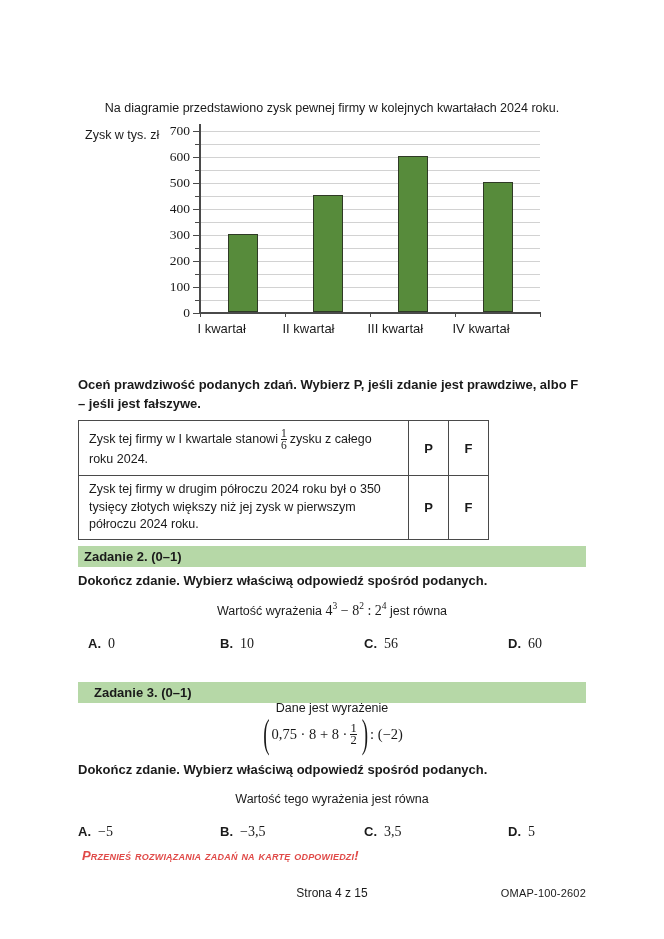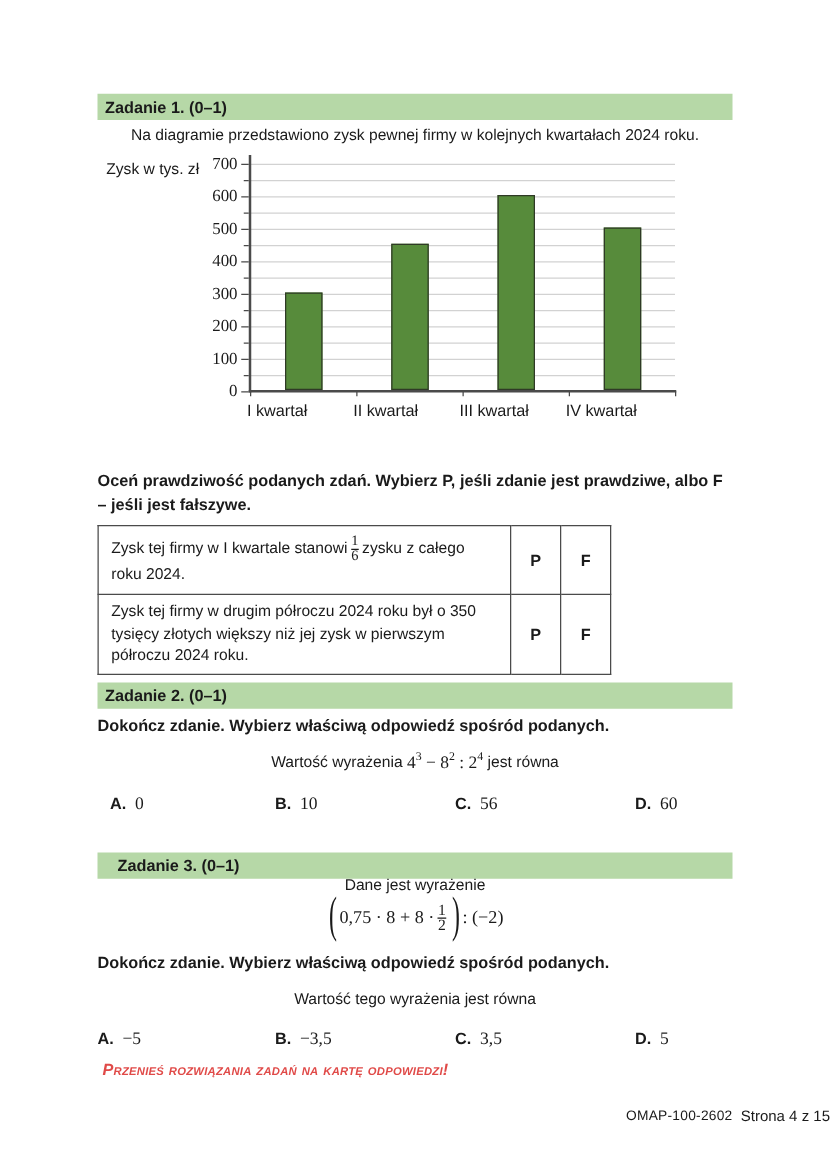--- a/index.html
+++ b/index.html
@@ -41,29 +41,28 @@
   .opt .lbl{font-weight:bold;font-size:13px;}
   .opt .val{font-family:"Liberation Serif",serif;font-size:14px;margin-left:7px;}
   
   #expr3{position:absolute;left:78px;top:711px;width:508px;height:46px;
          display:flex;align-items:center;justify-content:center;
          font-family:"Liberation Serif",serif;font-size:14.5px;}
   .paren{display:inline-block;transform:scaleY(2.1);font-size:19px;font-weight:400;margin:0 2px;}
   
   #notice{position:absolute;left:82px;top:848px;color:#e04a48;font-style:italic;font-weight:600;
           font-variant:small-caps;font-size:13px;letter-spacing:0.2px;}
-  #footer-page{position:absolute;left:0;top:886px;width:664px;text-align:right;font-size:12px;}
+  #footer-page{position:absolute;left:0;top:886px;width:664px;text-align:center;font-size:12px;}
   #footer-code{position:absolute;right:78px;top:887px;font-size:11px;letter-spacing:0.2px;}
 </style>
 </head>
 <body>
 
 <div class="page">
 
-  <div class="task-header" style="top:75px;">Zadanie 1. (0–1)</div>
   <div class="abs body-text" style="left:78px;top:100px;width:508px;">Na diagramie przedstawiono zysk pewnej firmy w kolejnych kwartałach 2024 roku.</div>
 
   <div id="chart">
     <div id="ylabel">Zysk w tys. zł</div>
     <div id="plot">
         <div class="gridline" style="top: 169px; background: rgb(210, 210, 210);"></div>
         <div class="gridline" style="top: 156px; background: rgb(210, 210, 210);"></div>
         <div class="gridline" style="top: 143px; background: rgb(210, 210, 210);"></div>
         <div class="gridline" style="top: 130px; background: rgb(210, 210, 210);"></div>
         <div class="gridline" style="top: 117px; background: rgb(210, 210, 210);"></div>

